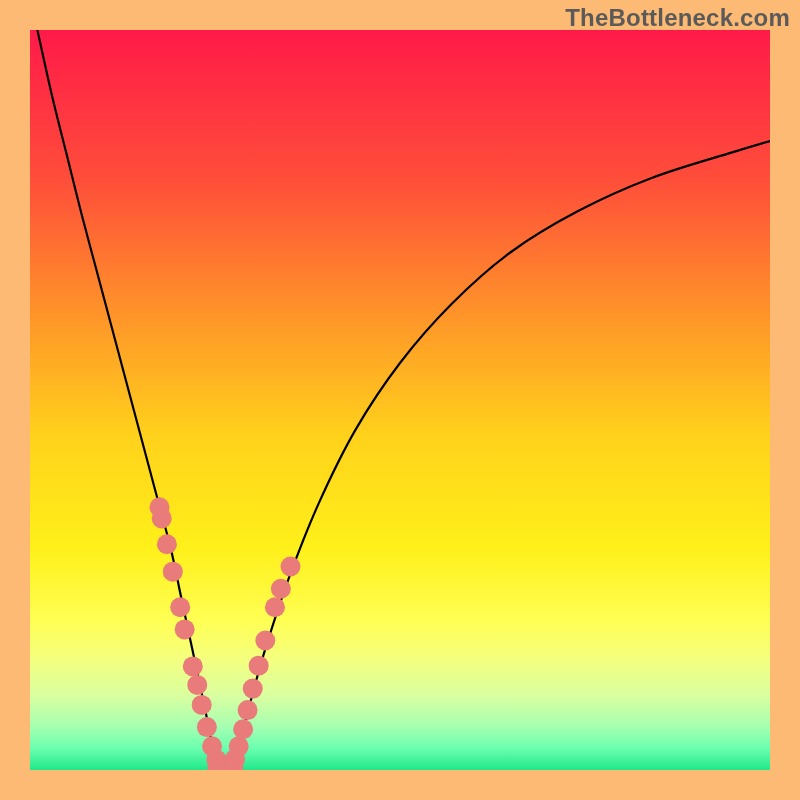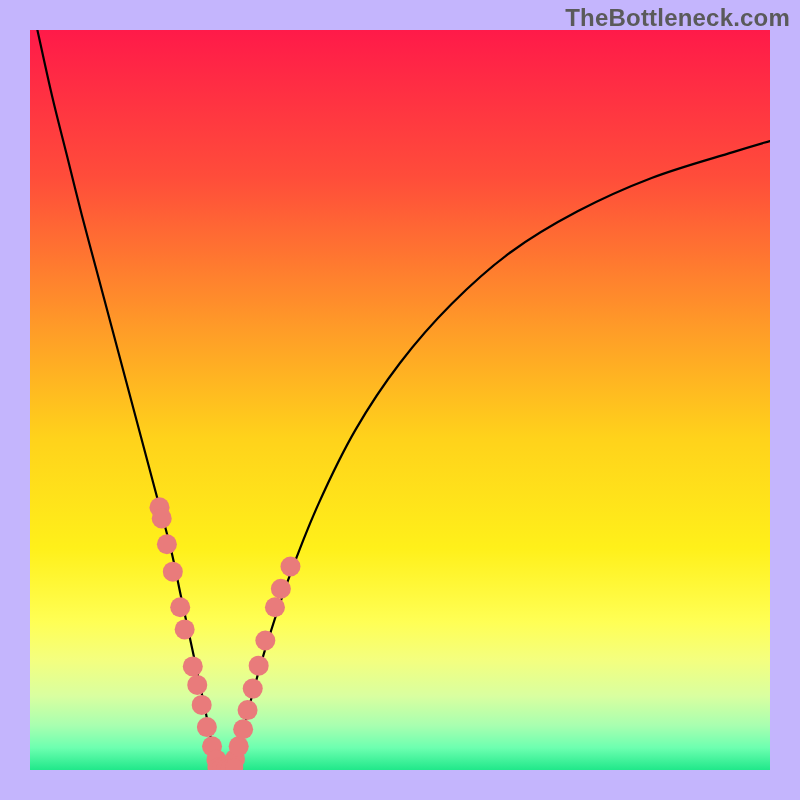--- a/index.html
+++ b/index.html
@@ -9,21 +9,21 @@
     height: 800px;
     background: #000;
     overflow: hidden;
   }
   .frame {
     position: absolute;
     left: 0;
     top: 0;
     width: 800px;
     height: 800px;
-    background: #c4b5fd;
+    background: #fdba74;
   }
   .plot {
     position: absolute;
     left: 30px;
     top: 30px;
     width: 740px;
     height: 740px;
     overflow: hidden;
   }
   .watermark {

